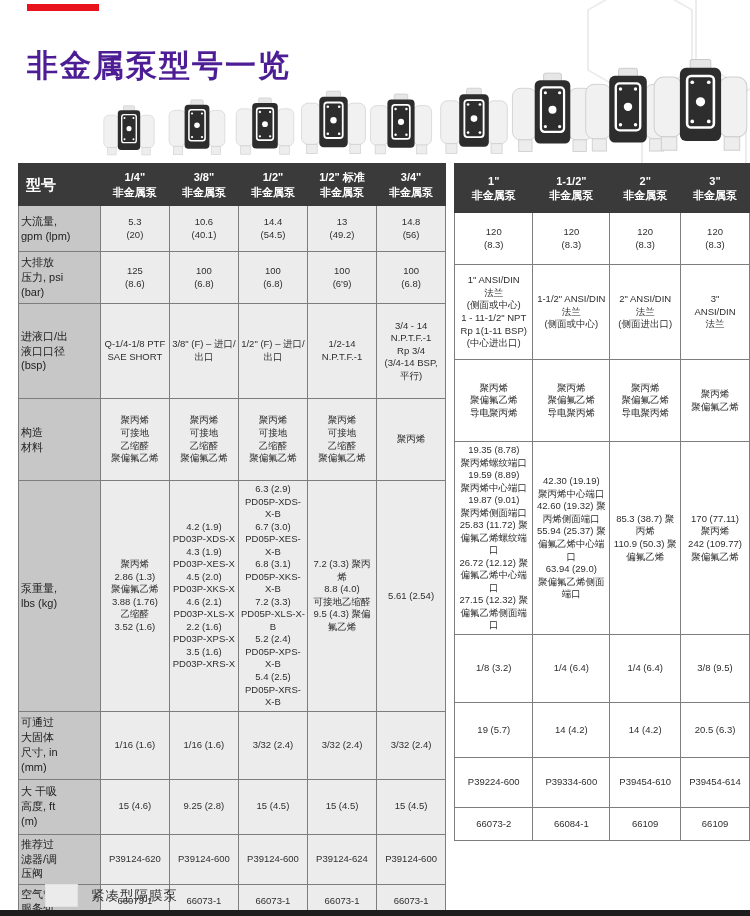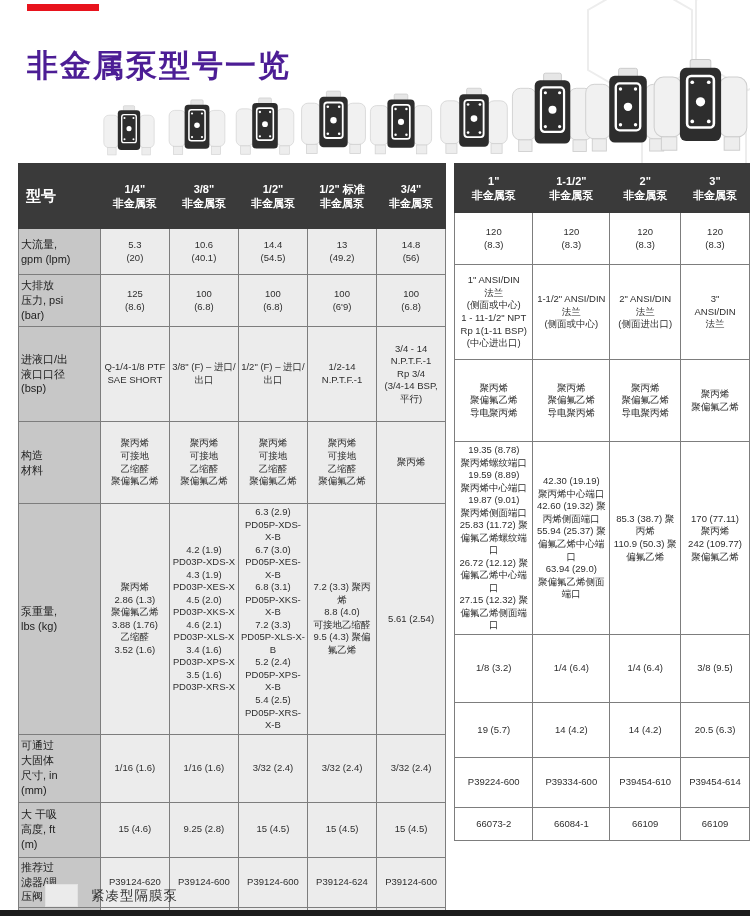--- a/index.html
+++ b/index.html
@@ -207,21 +207,21 @@
         <circle cx="58" cy="63" r="1.8" fill="#ffffff"></circle>
      <rect x="12" y="78" width="15" height="13" fill="#ededed" stroke="#cfcfcf"></rect>
      <rect x="73" y="78" width="15" height="13" fill="#ededed" stroke="#cfcfcf"></rect>
    </svg>
     </div>
   </div>
 
 <div id="table-wrap">
   <table id="left-table">
       <tbody>
-        <tr style="height: 65px; border-radius: 24px;">
+        <tr style="height: 42px; border-radius: 24px;">
           <th class="corner" style="width: 77px;">型号</th>
           <th style="width: 68px;">1/4"
 非金属泵</th>
           <th style="width: 68px;">3/8"
 非金属泵</th>
           <th style="width: 68px;">1/2"
 非金属泵</th>
           <th style="width: 68px;">1/2" 标准
 非金属泵</th>
           <th style="width: 68px;">3/4"
@@ -303,21 +303,21 @@
 乙缩醛
 3.52 (1.6)</td>
           <td>4.2 (1.9)
 PD03P-XDS-X
 4.3 (1.9)
 PD03P-XES-X
 4.5 (2.0)
 PD03P-XKS-X
 4.6 (2.1)
 PD03P-XLS-X
-3.4 (1.6)
+2.2 (1.6)
 PD03P-XPS-X
 3.5 (1.6)
 PD03P-XRS-X</td>
           <td>6.3 (2.9)
 PD05P-XDS-X-B
 6.7 (3.0)
 PD05P-XES-X-B
 6.8 (3.1)
 PD05P-XKS-X-B
 7.2 (3.3)

